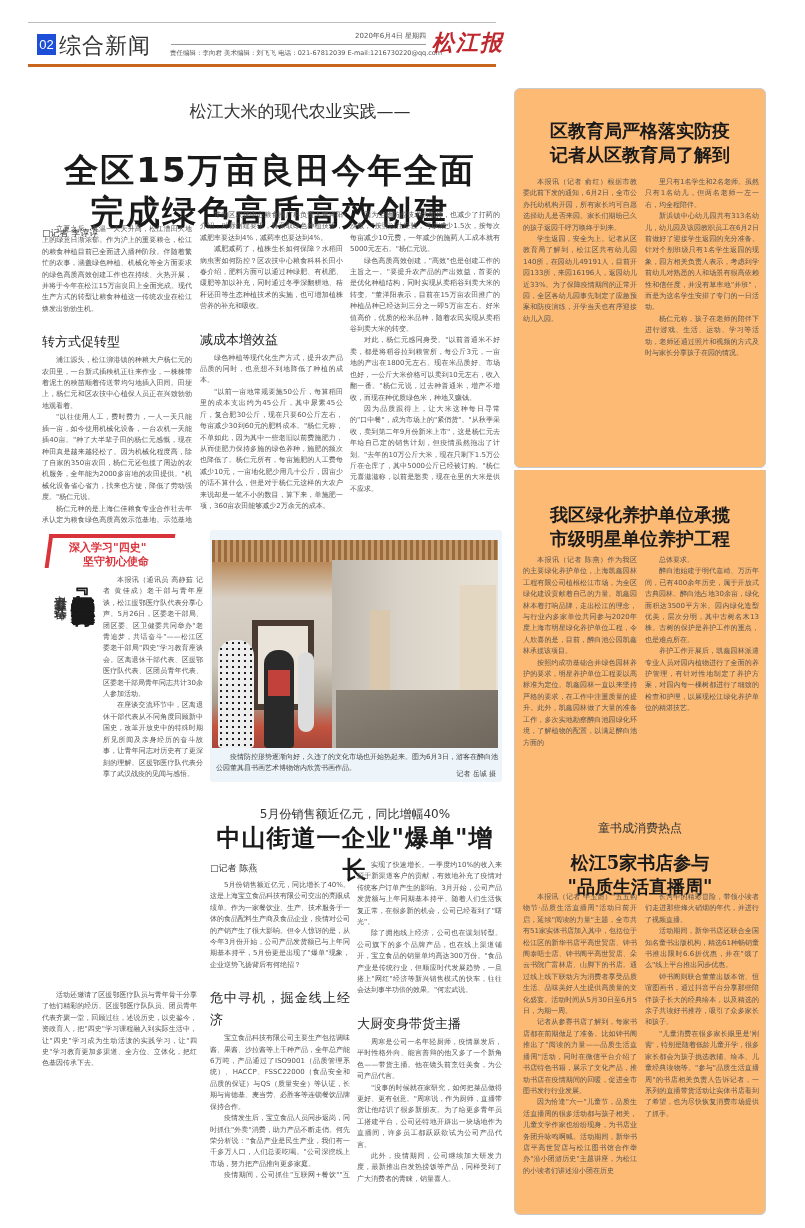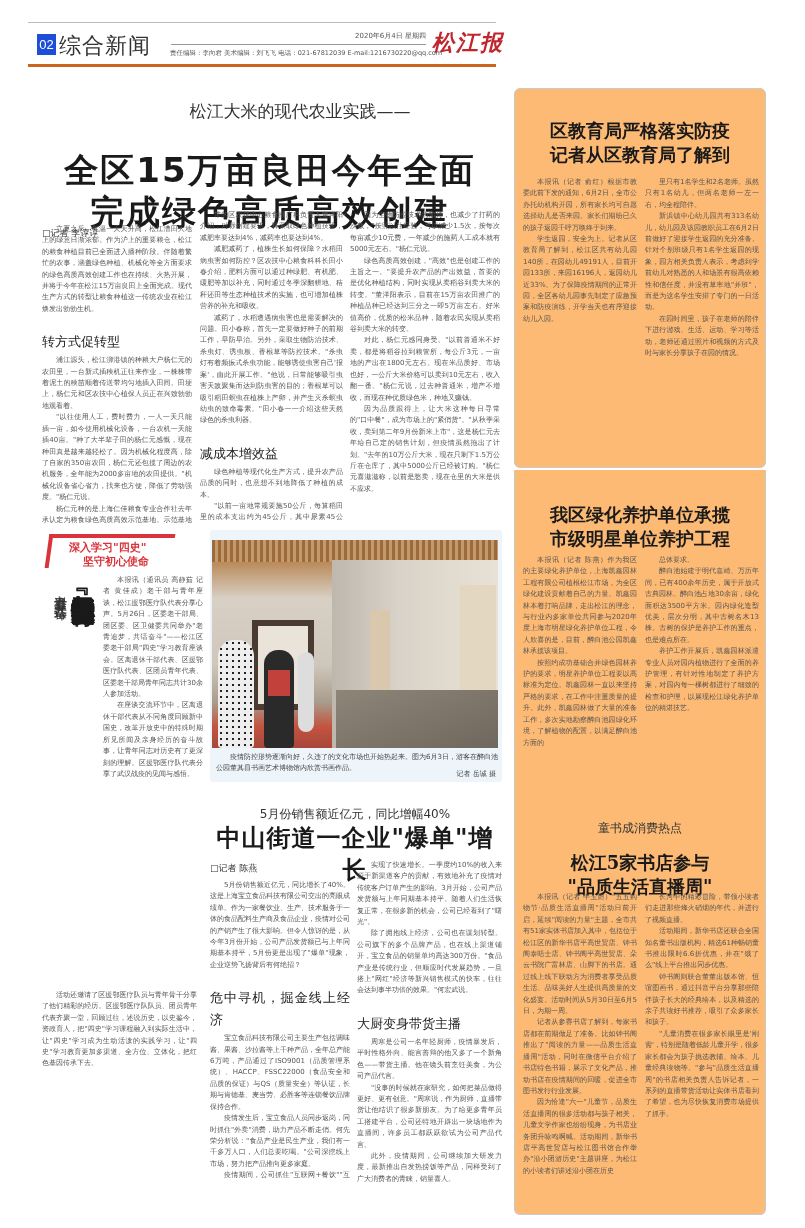--- a/index.html
+++ b/index.html
@@ -83,21 +83,20 @@
   <p>立夏之后，气温一天天升高，松江漕田大地上的绿意日渐浓郁。作为沪上的重要粮仓，松江的粮食种植目前已全面进入播种阶段。伴随着繁忙的农事，涵盖绿色种植、机械化等全方面要求的绿色高质高效创建工作也在持续、火热开展，并将于今年在松江15万亩良田上全面完成。现代生产方式的转型让粮食种植这一传统农业在松江焕发出勃勃生机。</p>
   <div class="subhead">转方式促转型</div>
   <p>浦江源头，松江泖港镇的种粮大户杨仁元的农田里，一台新式插秧机正往来作业，一株株带着泥土的秧苗顺着传送带均匀地插入田间。田埂上，杨仁元和区农技中心植保人员正在兴致勃勃地观看着。</p>
   <p>"以往使用人工，费时费力，一人一天只能插一亩，如今使用机械化设备，一台农机一天能插40亩。"种了大半辈子田的杨仁元感慨，现在种田真是越来越轻松了。因为机械化程度高，除了自家的350亩农田，杨仁元还包揽了周边的农机服务，全年能为2000多亩地的农田提供。"机械化设备省心省力，找来也方便，降低了劳动强度。"杨仁元说。</p>
   <p>杨仁元种的是上海仁佳粮食专业合作社去年承认定为粮食绿色高质高效示范基地。示范基地的农户除在统一的区域种植外，还在农业机械化水平等方面提出了统一要求，与此同时，绿色种植也是重要考核指标。结合一</p>
 </div>
 
 <div class="col" style="left:200px;top:210px;width:143px;height:315px;">
   <p>带的区农技中心粮食推广科负责人董洋阳介绍，对标创建要求，释采取绿色种植技术，减肥率要达到4%，减药率也要达到4%。</p>
   <p>减肥减药了，植株生长如何保障？水稻田病虫害如何防控？区农技中心粮食科科长田小春介绍，肥料方面可以通过种绿肥、有机肥、缓肥等加以补充，同时通过冬季深翻耕地、秸秆还田等生态种植技术的实施，也可增加植株营养的补充和吸收。</p>
-  <p>减药了，水稻遭遇病虫害也是需要解决的问题。田小春称，首先一定要做好种子的前期工作，早防早治。另外，采取生物防治技术、杀虫灯、诱虫板、香根草等防控技术。"杀虫灯有着频振式杀虫功能，能够诱使虫害自己'报案'，由此开展工作。"他说，日常能够吸引虫害天敌聚集而达到防虫害的目的；香根草可以吸引稻田螟虫在植株上产卵，并产生灭杀螟虫幼虫的致命毒素。"田小春一一介绍这些天然绿色的杀虫利器。</p>
   <div class="subhead">减成本增效益</div>
   <p>绿色种植等现代化生产方式，提升农产品品质的同时，也意想不到地降低了种植的成本。</p>
   <p>"以前一亩地常规要施50公斤，每算稻田里的成本支出约为45公斤，其中尿素45公斤，复合肥30公斤，现在只要60公斤左右，每亩减少30到60元的肥料成本。"杨仁元称，不单如此，因为其中一些老旧以前费施肥力，从而使肥力保持多施的绿色养种，施肥的频次也降低了。杨仁元所有，每亩施肥的人工费每减少10元，一亩地化肥少用几十公斤，因亩少的话不算什么，但是对于杨仁元这样的大农户来说却是一笔不小的数目，算下来，单施肥一项，360亩农田能够减少2万余元的成本。</p>
 </div>
 
 <div class="col" style="left:350px;top:210px;width:150px;height:315px;">
   <p>因为生物防控技术的加持，也减少了打药的次数，"按照以往经验，可以减少1.5次，按每次每亩减少10元费，一年减少的施药人工成本就有5000元左右。"杨仁元说。</p>
   <p>绿色高质高效创建，"高效"也是创建工作的主旨之一。"要提升农产品的产出效益，首要的是优化种植结构，同时实现从卖稻谷到卖大米的转变。"董洋阳表示，目前在15万亩农田推广的种植品种已经达到三分之一即5万亩左右。好米值高价，优质的松米品种，随着农民实现从卖稻谷到卖大米的转变。</p>
   <p>对此，杨仁元感同身受。"以前普通米不好卖，都是将稻谷拉到粮管所，每公斤3元，一亩地的产出在1800元左右。现在米品质好、市场也好，一公斤大米价格可以卖到10元左右，收入翻一番。"杨仁元说，过去种普通米，增产不增收，而现在种优质绿色米，种地又赚钱。</p>
   <p>因为品质跟得上，让大米这种每日寻常的"口中餐"，成为市场上的"紧俏货"。"从秋季采收，卖到第二年9月份新米上市"，这是杨仁元去年给自己定的销售计划，但疫情虽然拖出了计划。"去年的10万公斤大米，现在只剩下1.5万公斤在仓库了，其中5000公斤已经被订购。"杨仁元喜滋滋称，以前是愁卖，现在仓里的大米是供不应求。</p>
@@ -162,21 +161,21 @@
     <div>区教育局严格落实防疫</div>
     <div>记者从区教育局了解到</div>
   </div>
   <div class="col" style="left:8px;top:88px;width:114px;height:285px;">
     <p>本报讯（记者  俞红）根据市教委此前下发的通知，6月2日，全市公办托幼机构开园，所有家长均可自愿选择幼儿是否来园。家长们期盼已久的孩子返园千呼万唤终于到来。</p>
     <p>学生返园，安全为上。记者从区教育局了解到，松江区共有幼儿园140所，在园幼儿49191人，目前开园133所，来园16196人，返园幼儿近33%。为了保障疫情期间的正常开园，全区各幼儿园事先制定了应急预案和防疫演练，开学当天也有序迎接幼儿入园。</p>
   </div>
   <div class="col" style="left:130px;top:88px;width:114px;height:285px;">
     <p>里只有1名学生和2名老师。虽然只有1名幼儿，但两名老师一左一右，均全程陪伴。</p>
     <p>新浜镇中心幼儿园共有313名幼儿，幼儿园及该园教职员工在6月2日前做好了迎接学生返园的充分准备。针对个别班级只有1名学生返园的现象，园方相关负责人表示，考虑到学前幼儿对熟悉的人和场景有很高依赖性和信任度，并没有草率地"并班"，而是为这名学生安排了专门的一日活动。</p>
-    <p>在园时间里，孩子在老师的陪伴下进行游戏、生活、运动、学习等活动，老师还通过照片和视频的方式及时与家长分享孩子在园的情况。</p>
+    <p>杨仁元称，孩子在老师的陪伴下进行游戏、生活、运动、学习等活动，老师还通过照片和视频的方式及时与家长分享孩子在园的情况。</p>
   </div>
 </div>
 
 <div class="box" style="left:514px;top:470px;width:252px;height:745px;border-radius:0 0 6px 6px;border-top:none;">
   <div class="box-title" style="top:33px;font-size:18px;line-height:24px;">
     <div>我区绿化养护单位承揽</div>
     <div>市级明星单位养护工程</div>
   </div>
   <div class="col" style="left:8px;top:85px;width:114px;height:250px;">
     <p>本报讯（记者  陈燕）作为我区的主要绿化养护单位，上海凯鑫园林工程有限公司植根松江市场，为全区绿化建设贡献着自己的力量。凯鑫园林本着打响品牌，走出松江的理念，与行业内多家单位共同参与2020年度上海市明星绿化养护单位工程，令人欣喜的是，目前，醉白池公园凯鑫林承揽该项目。</p>

